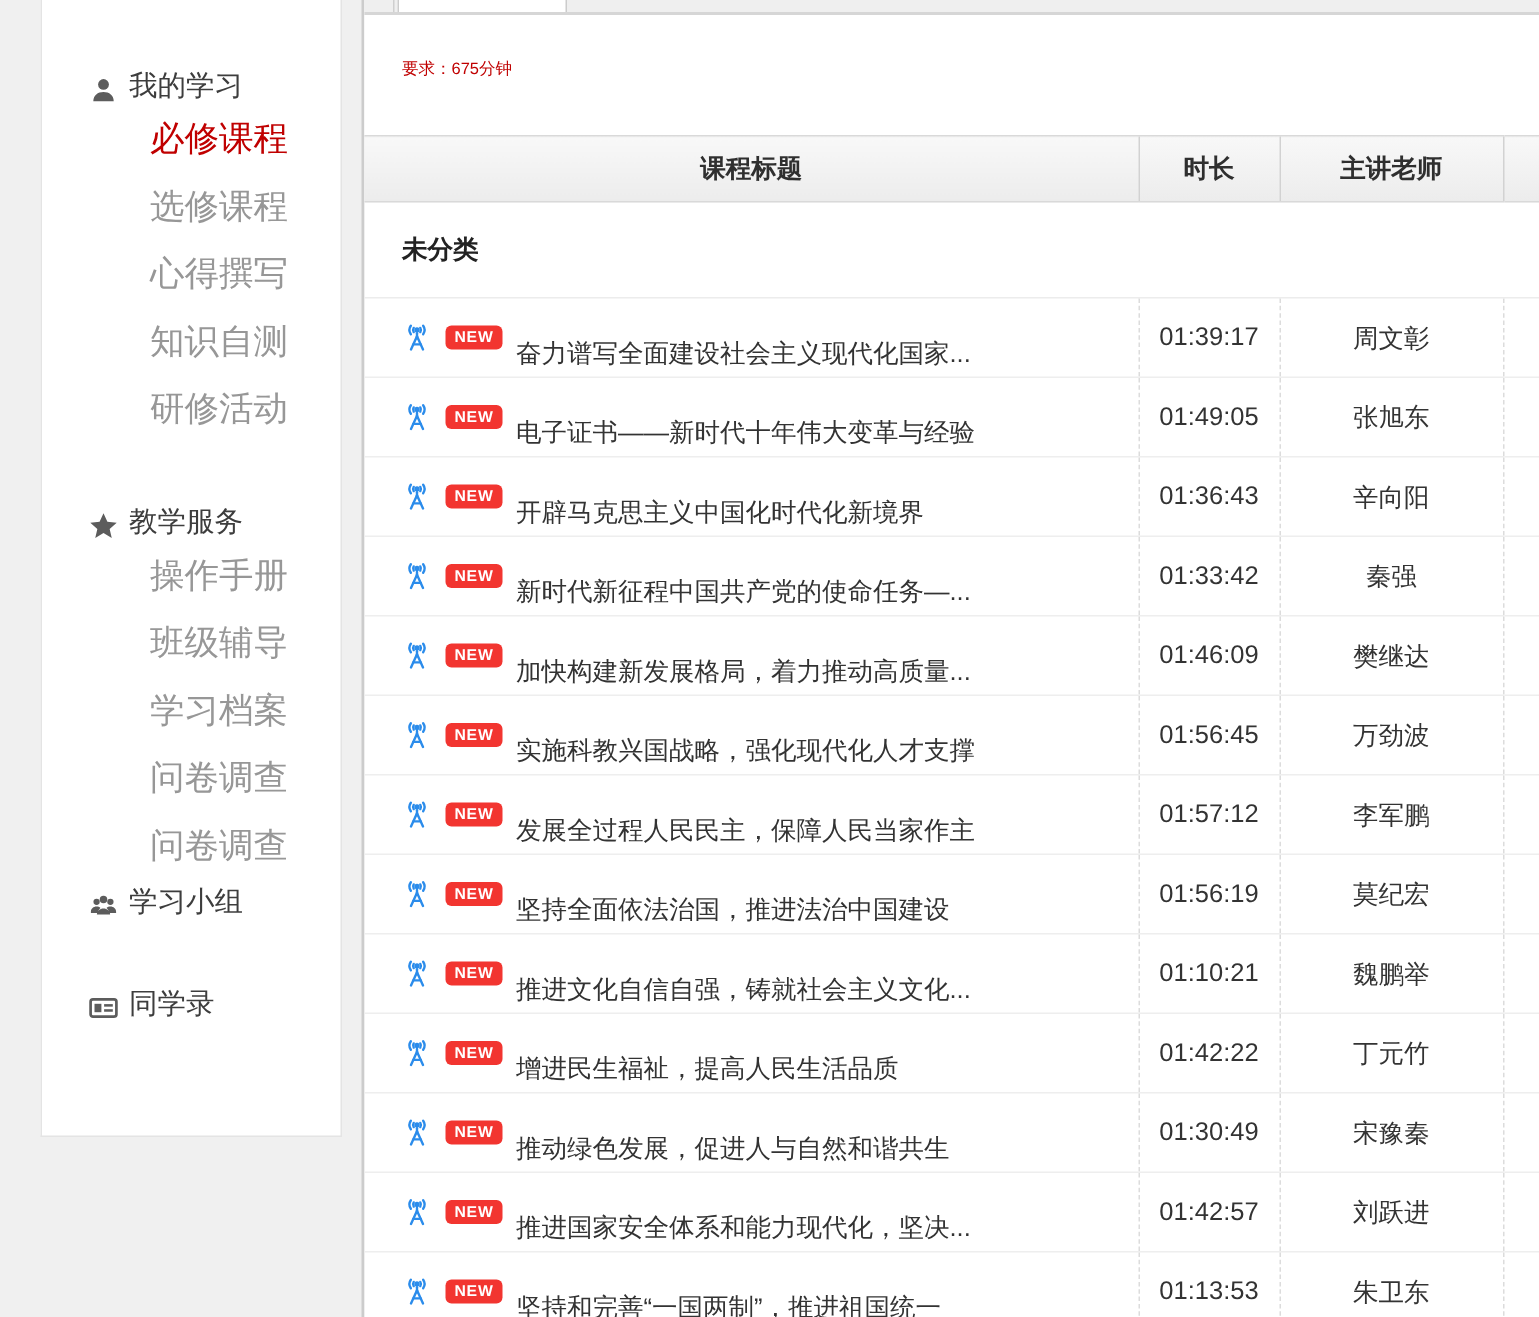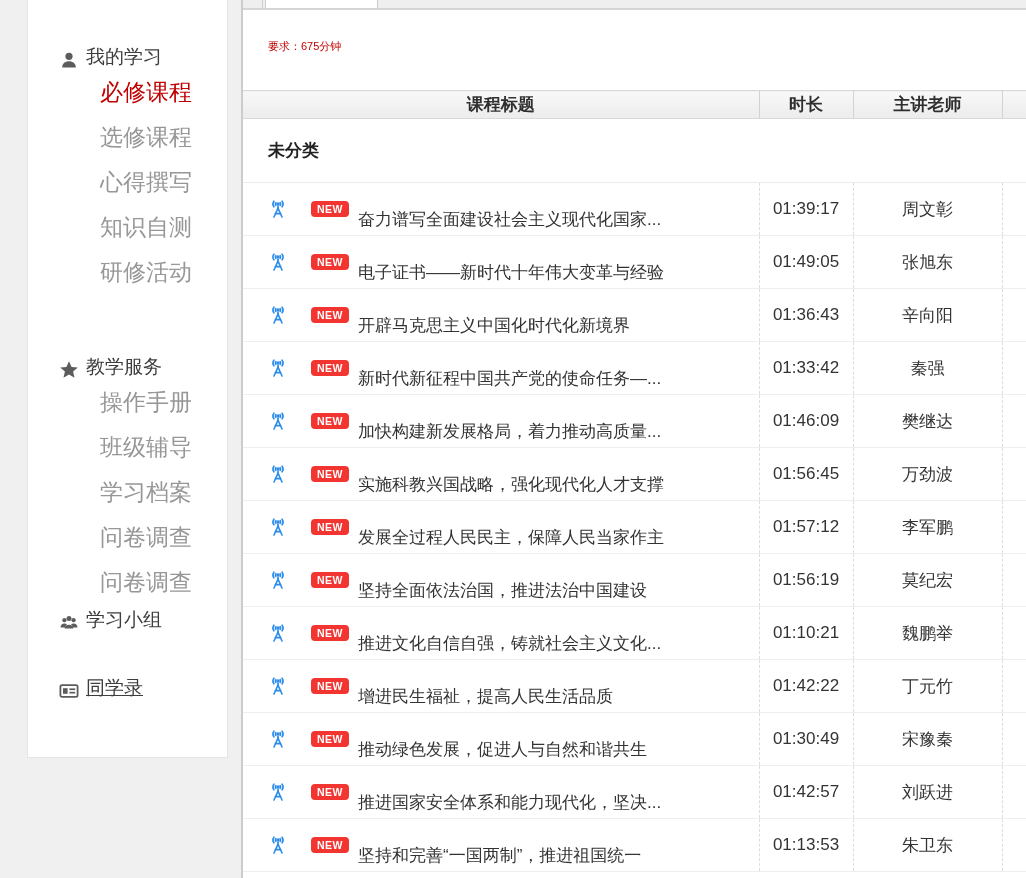--- a/index.html
+++ b/index.html
@@ -8,55 +8,55 @@
 
   
   .sidebar { position:absolute; left:27px; top:0; width:201px; height:758px;
     background:#fff; border:1px solid #e4e4e4; border-top:none; padding-top:42px; }
   .sec-head { display:flex; align-items:flex-end; gap:7px; padding-left:31px;
     height:28px; font-size:19px; color:#3d3d3d; cursor:pointer; }
   .sec-head .ic { width:20px; height:20px; flex:0 0 20px; display:inline-block; }
   .sub-item { height:45px; line-height:45px; padding-left:40px; font-size:23px;
     color:#979797; cursor:pointer;margin-left:32px; }
   .sub-item.active { color:#c00000; }
-  .gap1{ margin-top:57px; } .gap2{ } .gap3{ margin-top:40px;text-decoration:underline; }
+  .gap1{ margin-top:38px; } .gap2{ } .gap3{ margin-top:40px; }
 
   
   .content-border { position:absolute; left:241px; top:0; width:2px; height:878px; background:#cccccc; }
   .content { position:absolute; left:243px; top:0; width:870px; height:878px; background:#fff; }
 
   .tabstrip { height:8px; background:#efefef; position:relative; }
   .tabstrip .stub { position:absolute; left:0; top:0; width:20px; height:8px; background:#efefef; border-right:1px solid #cfcfcf; }
   .tabstrip .tab-active { position:absolute; left:22px; top:0; width:113px; height:8px;
     background:#fff; border-left:1px solid #ccc; border-right:1px solid #ccc; }
   .strip-line { height:2px; background:#d6d6d6; }
 
   .req-box { height:80px; padding:26px 0 0 25px; background:#fff; }
   .req-text { color:#c00000; font-size:11px; }
 
   table.course { border-collapse:collapse; width:870px; table-layout:fixed; }
   col.c-title{ width:516px; } col.c-time{ width:94px; } col.c-teacher{ width:149px; } col.c-extra{ width:111px; }
 
-  thead th { height:28px; background:linear-gradient(#f8f8f8,#ececec);
+  thead th { height:44px; background:linear-gradient(#f8f8f8,#ececec);
     border-top:1px solid #d9d9d9; border-bottom:1px solid #d9d9d9;
     font-size:17px; font-weight:bold; color:#2f2f2f; text-align:center; }
   thead th + th { border-left:1px solid #d2d2d2;margin-left:36px; }
 
   tr.section-row td { height:64px; border-bottom:1px solid #ececec;
     font-size:17px; font-weight:bold; color:#222; padding-left:25px; text-align:left; }
 
   tr.course-row td { height:53px; border-bottom:1px solid #eeeeee; font-size:17px; color:#333;
     text-align:center; vertical-align:middle; }
   tr.course-row td + td { border-left:1px dashed #dcdcdc; }
   td.cell-title { text-align:left; padding-left:25px; white-space:nowrap; overflow:hidden; }
   .title-wrap { display:flex; align-items:center; gap:9px; }
   .ant-ic { width:20px; height:20px; flex:0 0 20px; }
   .badge-new { display:inline-block; background:#f23530; color:#fff; font-size:10.5px;
     font-weight:bold; letter-spacing:.5px; padding:3px 6px 2px; border-radius:4px; line-height:1;
-    flex:0 0 auto;margin-left:14px; }
+    flex:0 0 auto; }
   .t-text { color:#333;margin-top:20px; }
 </style>
 </head>
 <body>
 
 <nav class="sidebar" id="sidebarNav">
   <div class="sec-head">
     <span class="ic sec-icon"><svg viewBox="0 0 20 20" width="20" height="20">
           <circle cx="10" cy="6.3" r="3.6" fill="#5c5c5c"></circle>
           <path d="M3.2 17.5c0-4 3-6.2 6.8-6.2s6.8 2.2 6.8 6.2z" fill="#5c5c5c"></path>

